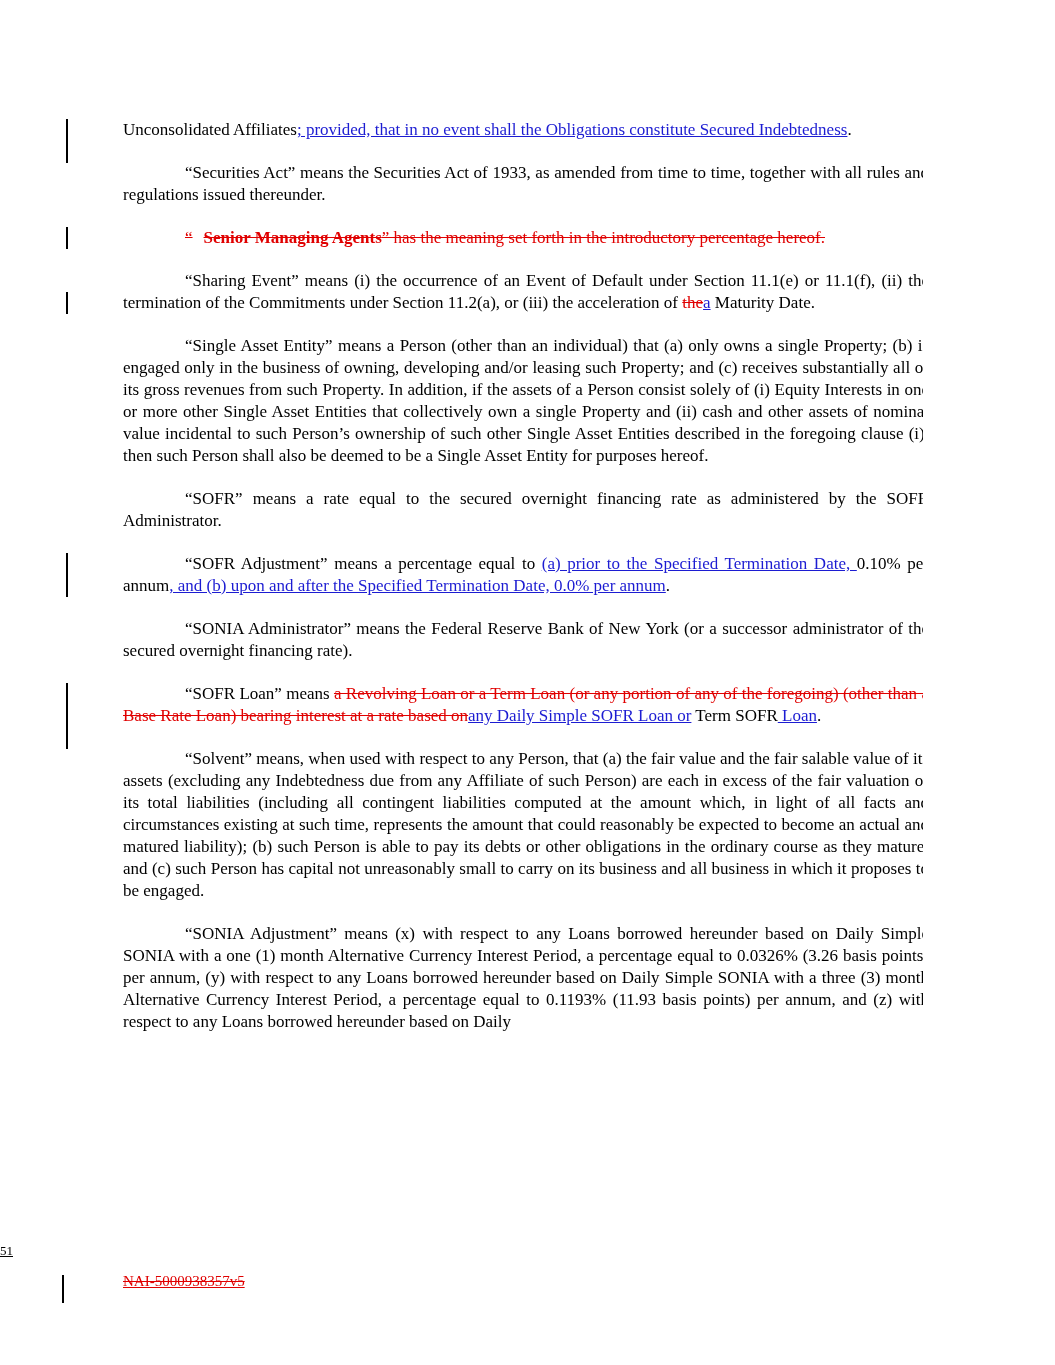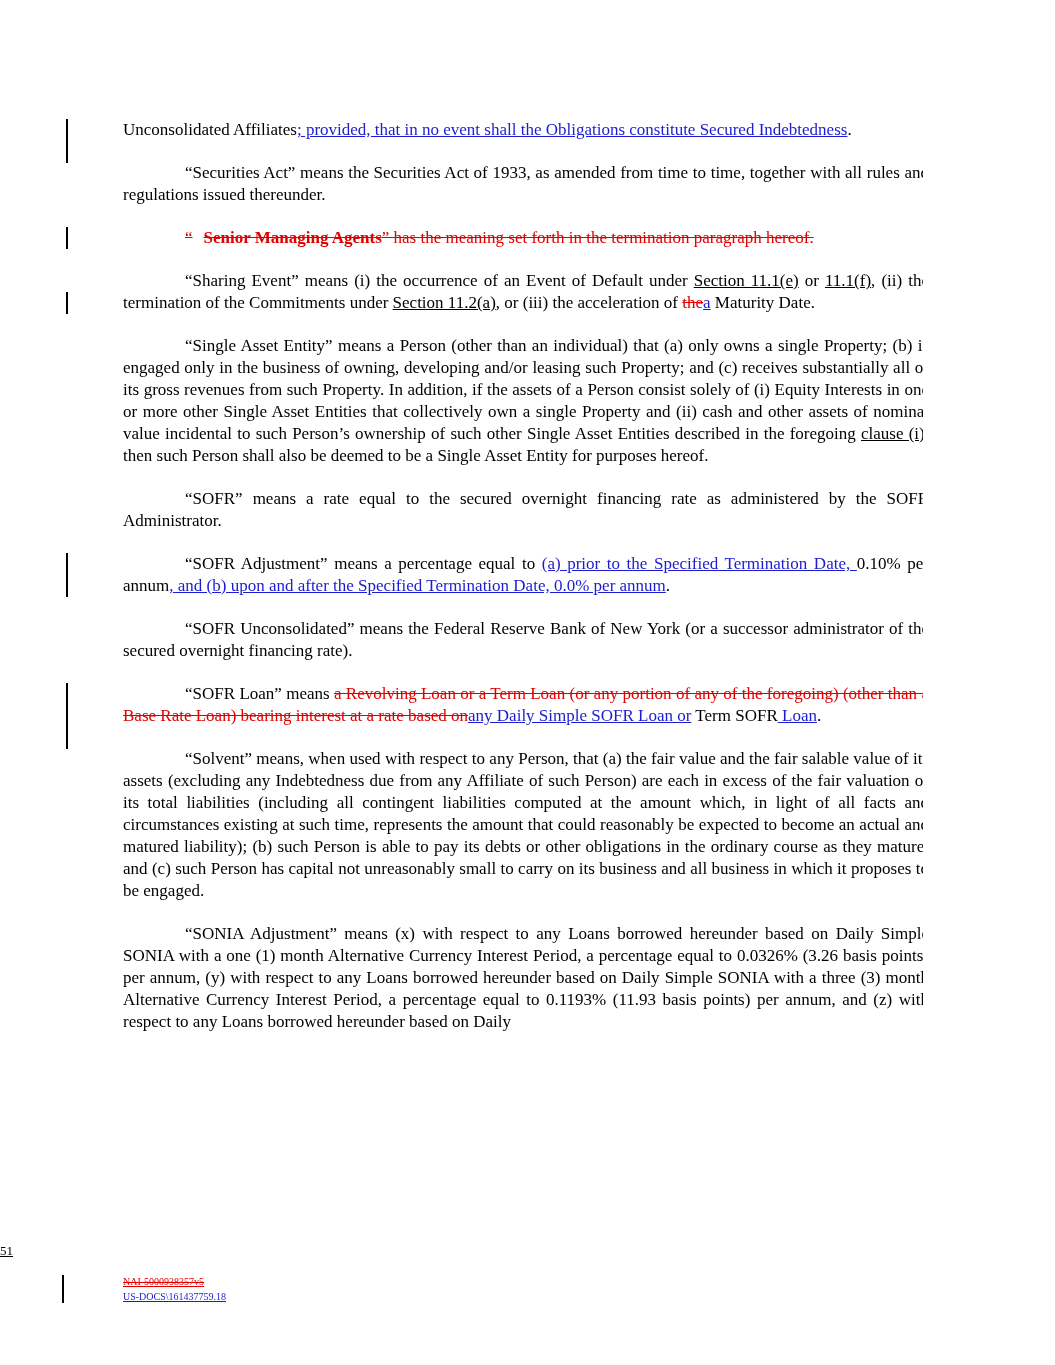--- a/index.html
+++ b/index.html
@@ -25,66 +25,65 @@
     position:absolute;
     left:123px;top:119px;width:806px;
     font-size:17px;line-height:22px;
     text-align:justify;
     color:var(--txt);
   }
   p.para{position:relative;margin:0 0 21px 0;}
   p.para.indent{text-indent:62px;}
   .seg-normal{color:var(--txt);}
   .seg-bold{font-weight:normal;color:var(--txt);}
-  .seg-underline{color:var(--txt);text-decoration:underline;}
+  .seg-underline{color:var(--txt);}
   .seg-ins{color:var(--ins);text-decoration:underline;text-decoration-color:var(--ins);}
   .seg-del{color:var(--del);text-decoration:line-through;text-decoration-color:var(--del);}
   .seg-del-bold{color:var(--del);text-decoration:line-through;text-decoration-color:var(--del);font-weight:bold;margin-left:11px;}
   .change-bar{
     position:absolute;
     left:-57px;width:2px;
     background:#000;
   }
   .footer{
     position:absolute;left:0;top:1240px;width:1055px;
   }
   .page-number{
     text-align:left;font-size:13px;line-height:22px;color:var(--txt);text-decoration:underline;
   }
   .footer-ids{
     position:relative;
     margin:12px 0 0 123px;
-    font-size:10px;line-height:15px;
+    font-size:15px;line-height:15px;
   }
   .fid{white-space:pre;}
   .fid.del{color:var(--del);text-decoration:line-through underline;text-decoration-color:var(--del);}
   .fid.ins{color:var(--ins);text-decoration:underline;text-decoration-color:var(--ins);}
   .footer-bar{
     position:absolute;left:-61px;top:1px;width:2px;height:28px;background:#000;
   }
 </style>
 </head>
 <body>
 
 <div class="page">
   <div class="body-text">
       <p class="para"><span class="seg-normal">Unconsolidated Affiliates</span><span class="seg-ins">; provided, that in no event shall the Obligations constitute Secured Indebtedness</span><span class="seg-normal">.</span><span class="change-bar" style="top: 0px; height: 44px;"></span></p>
       <p class="para indent"><span class="seg-normal">“</span><span class="seg-bold">Securities Act</span><span class="seg-normal">” means the Securities Act of 1933, as amended from time to time, together with all rules and regulations issued thereunder.</span></p>
-      <p class="para indent"><span class="seg-del">“</span><span class="seg-del-bold">Senior Managing Agents</span><span class="seg-del">” has the meaning set forth in the termination paragraph hereof.</span><span class="change-bar" style="top: 0px; height: 22px;"></span></p>
+      <p class="para indent"><span class="seg-del">“</span><span class="seg-del-bold">Senior Managing Agents</span><span class="seg-del">” has the meaning set forth in the introductory percentage hereof.</span><span class="change-bar" style="top: 0px; height: 22px;"></span></p>
       <p class="para indent"><span class="seg-normal">“</span><span class="seg-bold">Sharing Event</span><span class="seg-normal">” means (i) the occurrence of an Event of Default under </span><span class="seg-underline">Section 11.1(e)</span><span class="seg-normal"> or </span><span class="seg-underline">11.1(f)</span><span class="seg-normal">, (ii) the termination of the Commitments under </span><span class="seg-underline">Section 11.2(a)</span><span class="seg-normal">, or (iii) the acceleration of </span><span class="seg-del">the</span><span class="seg-ins">a</span><span class="seg-normal"> Maturity Date.</span><span class="change-bar" style="top: 22px; height: 22px;"></span></p>
       <p class="para indent"><span class="seg-normal">“</span><span class="seg-bold">Single Asset Entity</span><span class="seg-normal">” means a Person (other than an individual) that (a) only owns a single Property; (b) is engaged only in the business of owning, developing and/or leasing such Property; and (c) receives substantially all of its gross revenues from such Property. In addition, if the assets of a Person consist solely of (i) Equity Interests in one or more other Single Asset Entities that collectively own a single Property and (ii) cash and other assets of nominal value incidental to such Person’s ownership of such other Single Asset Entities described in the foregoing </span><span class="seg-underline">clause (i)</span><span class="seg-normal">, then such Person shall also be deemed to be a Single Asset Entity for purposes hereof.</span></p>
       <p class="para indent"><span class="seg-normal">“</span><span class="seg-bold">SOFR</span><span class="seg-normal">” means a rate equal to the secured overnight financing rate as administered by the SOFR Administrator.</span></p>
       <p class="para indent"><span class="seg-normal">“</span><span class="seg-bold">SOFR Adjustment</span><span class="seg-normal">” means a percentage equal to </span><span class="seg-ins">(a) prior to the Specified Termination Date, </span><span class="seg-normal">0.10% per annum</span><span class="seg-ins">, and (b) upon and after the Specified Termination Date, 0.0% per annum</span><span class="seg-normal">.</span><span class="change-bar" style="top: 0px; height: 44px;"></span></p>
-      <p class="para indent"><span class="seg-normal">“</span><span class="seg-bold">SOFR Unconsolidated</span><span class="seg-normal">” means the Federal Reserve Bank of New York (or a successor administrator of the secured overnight financing rate).</span></p>
+      <p class="para indent"><span class="seg-normal">“</span><span class="seg-bold">SONIA Administrator</span><span class="seg-normal">” means the Federal Reserve Bank of New York (or a successor administrator of the secured overnight financing rate).</span></p>
       <p class="para indent"><span class="seg-normal">“</span><span class="seg-bold">SOFR Loan</span><span class="seg-normal">” means </span><span class="seg-del">a Revolving Loan or a Term Loan (or any portion of any of the foregoing) (other than a Base Rate Loan) bearing interest at a rate based on</span><span class="seg-ins">any Daily Simple SOFR Loan or</span><span class="seg-normal"> Term SOFR</span><span class="seg-ins"> Loan</span><span class="seg-normal">.</span><span class="change-bar" style="top: 0px; height: 66px;"></span></p>
       <p class="para indent"><span class="seg-normal">“</span><span class="seg-bold">Solvent</span><span class="seg-normal">” means, when used with respect to any Person, that (a) the fair value and the fair salable value of its assets (excluding any Indebtedness due from any Affiliate of such Person) are each in excess of the fair valuation of its total liabilities (including all contingent liabilities computed at the amount which, in light of all facts and circumstances existing at such time, represents the amount that could reasonably be expected to become an actual and matured liability); (b) such Person is able to pay its debts or other obligations in the ordinary course as they mature; and (c) such Person has capital not unreasonably small to carry on its business and all business in which it proposes to be engaged.</span></p>
       <p class="para indent"><span class="seg-normal">“</span><span class="seg-bold">SONIA Adjustment</span><span class="seg-normal">” means (x) with respect to any Loans borrowed hereunder based on Daily Simple SONIA with a one (1) month Alternative Currency Interest Period, a percentage equal to 0.0326% (3.26 basis points) per annum, (y) with respect to any Loans borrowed hereunder based on Daily Simple SONIA with a three (3) month Alternative Currency Interest Period, a percentage equal to 0.1193% (11.93 basis points) per annum, and (z) with respect to any Loans borrowed hereunder based on Daily</span></p>
     </div>
 
   <div class="footer">
     <div class="page-number">51</div>
     <div class="footer-ids">
       <span class="footer-bar"></span>
       <div class="fid del">NAI-5000938357v5</div>
-      <div class="fid ins">US-DOCS\161437759.18</div>
     </div>
   </div>
 </div>
 
 </body></html>

